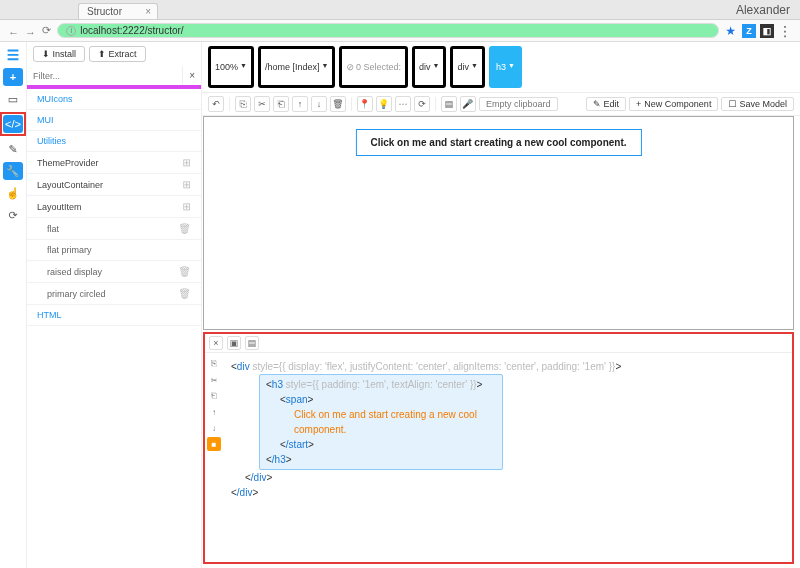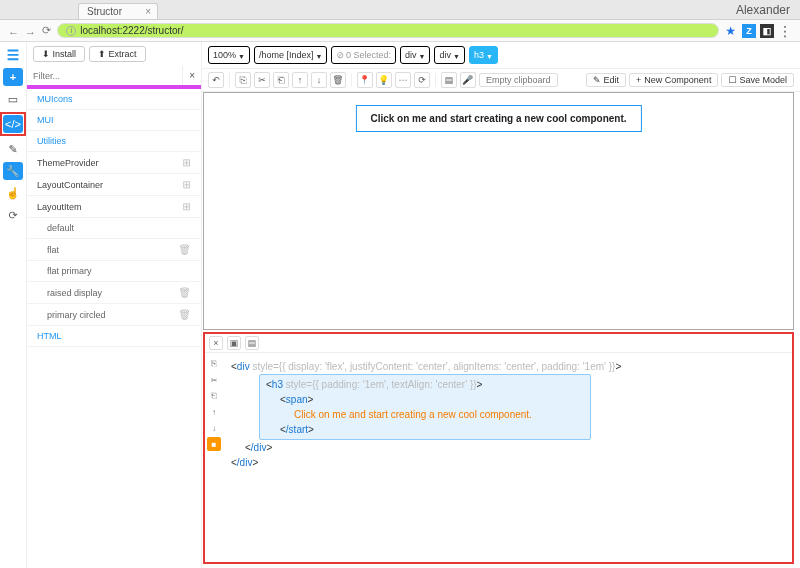--- a/index.html
+++ b/index.html
@@ -10,21 +10,21 @@
 .wc { width: 9px; height: 9px; border-radius: 50%; }
 .wc.r { background: #ff5f57; } .wc.y { background: #ffbd2e; } .wc.g { background: #28c940; }
 
 .tabbar { height: 20px; background: #e8e8e8; border-bottom: 1px solid #d0d0d0; display: flex; align-items: flex-end; padding-left: 78px; position: relative; }
 .user-label { position: absolute; right: 10px; top: 3px; font-size: 12px; color: #555; }
 .tab { background: #fafafa; border: 1px solid #ccc; border-bottom: none; padding: 2px 35px 2px 8px; font-size: 10px; border-radius: 3px 3px 0 0; position: relative; color: #555; }
 .tab .x { position: absolute; right: 6px; top: 2px; color: #888; font-size: 10px; }
 
 .urlbar { height: 22px; background: #fafafa; border-bottom: 1px solid #ddd; display: flex; align-items: center; gap: 6px; padding: 0 8px; }
 .urlbar .ic { color: #777; font-size: 11px; }
-.urlfield { flex: 1; display: flex; align-items: center; gap: 4px; border: 1px solid #ddd; border-radius: 10px; padding: 1px 8px; background: #bef264; font-size: 10px; }
+.urlfield { flex: 1; display: flex; align-items: center; gap: 4px; border: 1px solid #ddd; border-radius: 10px; padding: 1px 8px; background: #86efac; font-size: 10px; }
 .urlfield .info { border: 1px solid #aaa; border-radius: 50%; width: 10px; height: 10px; display: flex; align-items: center; justify-content: center; font-size: 7px; color: #777; }
 .star { color: #1a73e8; font-size: 12px; }
 .endicons { display: flex; gap: 4px; align-items: center; }
 .sq { width: 14px; height: 14px; background: #2196f3; color: #fff; display: flex; align-items: center; justify-content: center; font-size: 9px; font-weight: bold; }
 .sq.dark { background: #333; }
 .dots { font-size: 14px; color: #555; }
 
 
 .app { position: absolute; top: 42px; left: 0; right: 0; bottom: 0; display: flex; }
 
@@ -45,21 +45,21 @@
 .filterrow input { flex: 1; border: none; padding: 4px 6px; font-size: 9px; color: #555; outline: none; }
 .filterrow .x { padding: 4px 6px; color: #555; border-left: 1px solid #eee; }
 .sideitem { padding: 5px 10px; font-size: 9px; border-bottom: 1px solid #f2f2f2; display: flex; justify-content: space-between; align-items: center; color: #444; }
 .sideitem.link { color: #2196f3; }
 .sideitem.sub { padding-left: 20px; color: #666; }
 .sideitem .ex { color: #bbb; font-size: 10px; }
 
 
 .main { flex: 1; display: flex; flex-direction: column; }
 .topbar1 { display: flex; align-items: center; padding: 4px 6px; gap: 4px; border-bottom: 1px solid #eee; }
-.sel { border: 1px solid #000000; border-radius: 3px; padding: 3px 4px; font-size: 9px; display: flex; align-items: flex-end; gap: 2px; background: #fff; }
+.sel { border: 3px solid #000000; border-radius: 3px; padding: 13px 4px; font-size: 9px; display: flex; align-items: flex-start; gap: 2px; background: #fff; }
 .sel.blue { background: #29b6f6; color: #fff; border-color: #29b6f6; }
 .sel .car { font-size: 7px; }
 .muted { color: #999; }
 
 .topbar2 { display: flex; align-items: center; padding: 3px 6px; gap: 3px; border-bottom: 1px solid #eee; }
 .tbtn { width: 16px; height: 16px; border: 1px solid #ddd; background: #fff; border-radius: 2px; display: flex; align-items: center; justify-content: center; font-size: 9px; color: #555; }
 .divv { width: 1px; height: 14px; background: #eee; margin: 0 2px; }
 .tbwide { border: 1px solid #ddd; border-radius: 2px; padding: 1px 6px; font-size: 9px; color: #777; background: #fff; display: flex; align-items: center; gap: 3px; }
 .tbwide.txt { color: #333; }
 
@@ -144,21 +144,20 @@
         <span class="ex">⊞</span>
       </div>
     <div class="sideitem">
         <span>LayoutContainer</span>
         <span class="ex">⊞</span>
       </div>
     <div class="sideitem">
         <span>LayoutItem</span>
         <span class="ex">⊞</span>
       </div>
-    <div class="sideitem sub">default</div>
     <div class="sideitem sub">
         <span>flat</span>
         <span class="ex">🗑</span>
       </div>
     <div class="sideitem sub">flat primary</div>
     <div class="sideitem sub">
         <span>raised display</span>
         <span class="ex">🗑</span>
       </div>
     <div class="sideitem sub">
@@ -230,25 +229,26 @@
         <div class="codeside">
           <div class="csb">⎘</div>
           <div class="csb">✂</div>
           <div class="csb">⎗</div>
           <div class="csb">↑</div>
           <div class="csb">↓</div>
           <div class="csb yel">■</div>
         </div>
         <div class="codearea">
           <div>&lt;<span class="t-tag">div</span><span class="t-attr"> style={{ display: 'flex', justifyContent: 'center', alignItems: 'center', padding: '1em' }}</span>&gt;</div>
-          <div class="ind2"><div class="highlight" style="width:332px">
+          <div class="ind2"><div class="highlight" style="width:244px">
             <div>&lt;<span class="t-tag">h3</span><span class="t-attr"> style={{ padding: '1em', textAlign: 'center' }}</span>&gt;</div>
             <div class="ind1">&lt;<span class="t-tag">span</span>&gt;</div>
             <div class="ind2"><span class="t-text">Click on me and start creating a new cool component.</span></div>
             <div class="ind1">&lt;<span class="t-tag">/start</span>&gt;</div>
+            <div>&lt;<span class="t-tag">/h3</span>&gt;</div>
           </div></div>
           <div class="ind1">&lt;<span class="t-tag">/div</span>&gt;</div>
           <div>&lt;<span class="t-tag">/div</span>&gt;</div>
         </div>
       </div>
     </div>
   </div>
 
 </div>
 

